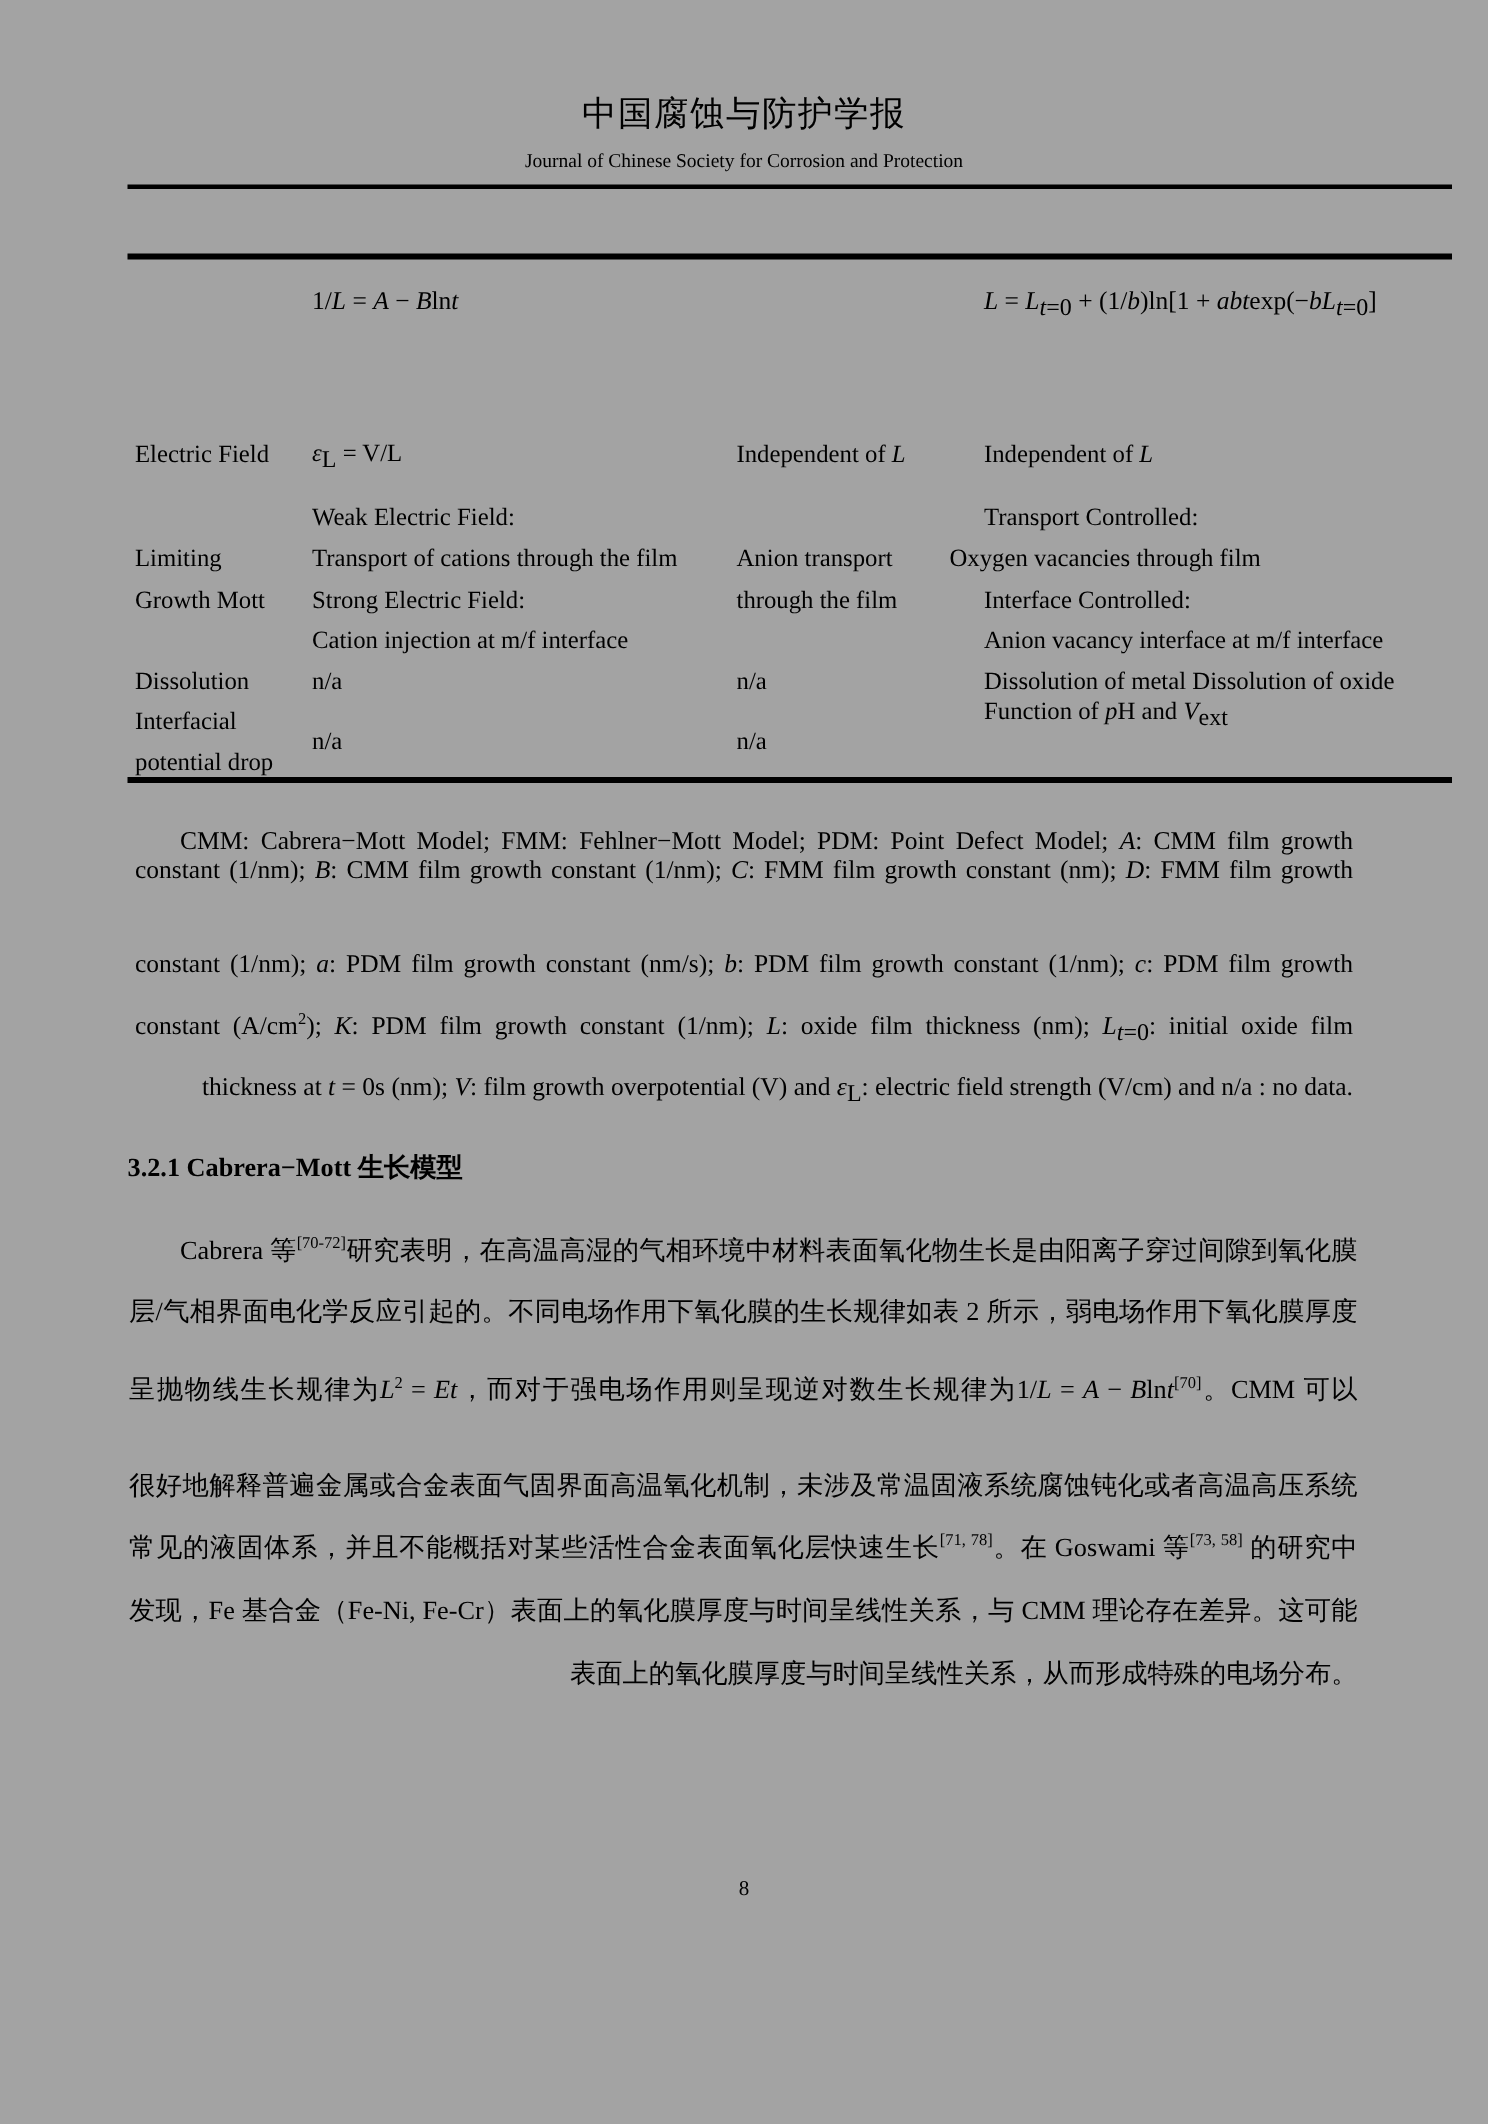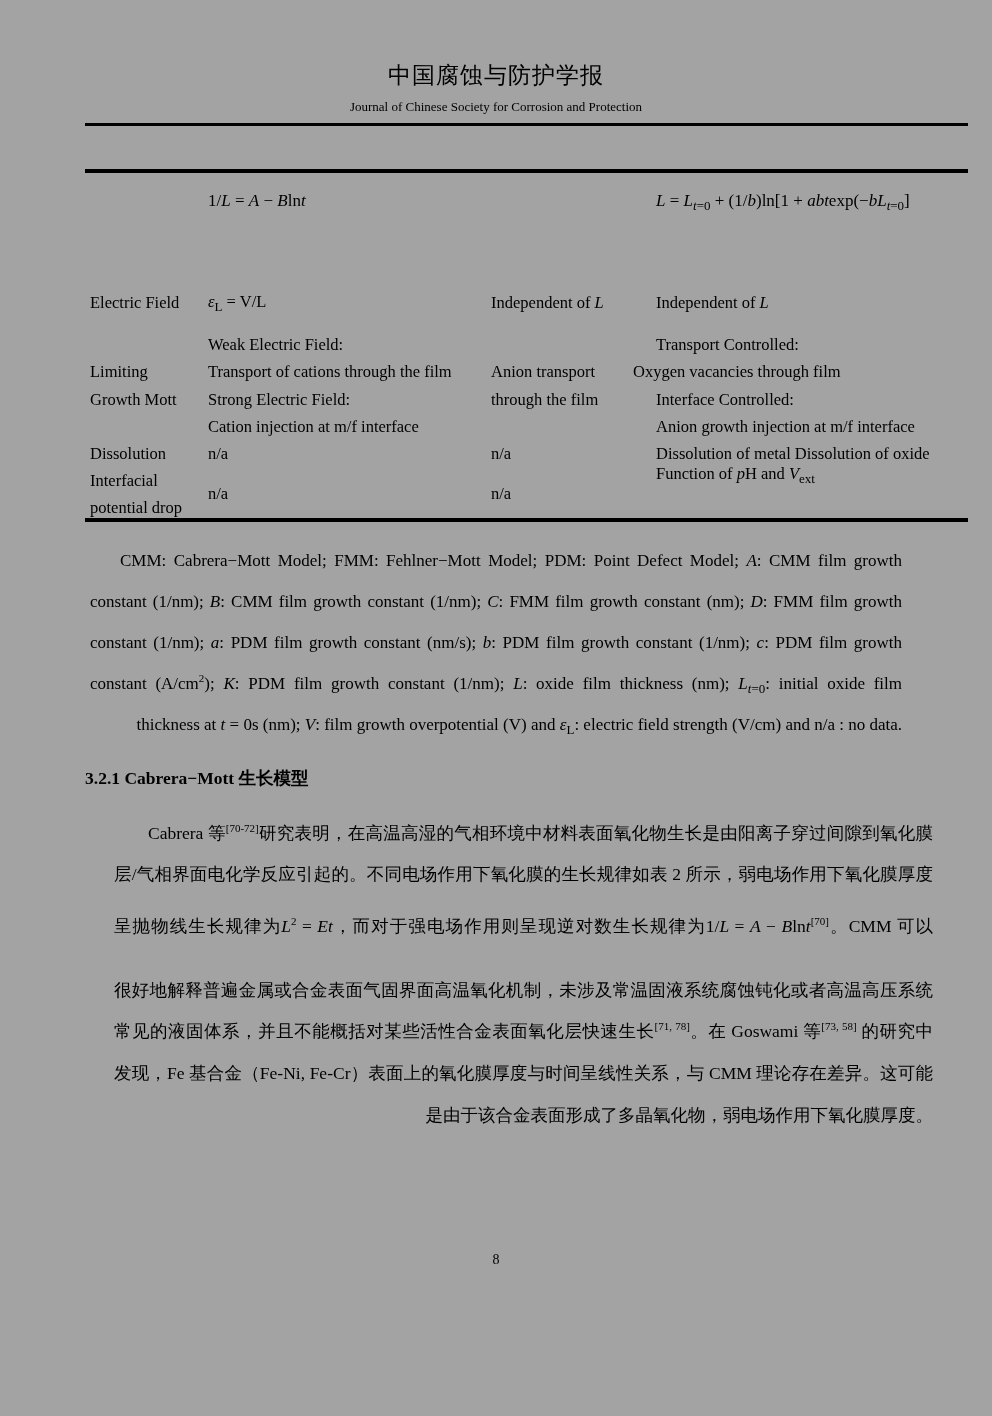--- a/index.html
+++ b/index.html
@@ -8,27 +8,27 @@
     font-family:Liberation Serif, serif;color:#000;overflow:hidden;
   }
   .abs{position:absolute;}
   .center{left:0;width:992px;text-align:center;}
   .rule{position:absolute;background:#000;}
   .cn-title{font-size:23px;letter-spacing:1px;}
   .en-title{font-size:13px;}
   .tcell{position:absolute;font-size:16.5px;white-space:nowrap;line-height:22px;}
   .eq{position:absolute;font-size:17px;white-space:nowrap;}
   .noteline{position:absolute;left:90px;width:812px;font-size:17px;line-height:24px;}
-  .bodyline{position:absolute;left:86px;width:819px;font-size:17.5px;line-height:27px;margin-left:28px;}
+  .bodyline{position:absolute;left:86px;width:819px;font-size:17.5px;line-height:27px;}
   .jline{text-align:justify;text-align-last:justify;}
   .pline{text-align:right;}
   .heading{position:absolute;font-weight:bold;font-size:17.5px;white-space:nowrap;}
   .pageno{font-size:14px;}
   sup{font-size:11px;line-height:0;}
-  sub{font-size:13px;line-height:0;margin-top:33px;}
+  sub{font-size:16px;line-height:0;margin-top:33px;}
 </style>
 </head>
 <body>
 
 <div id="page">
 
   <div class="abs center cn-title" style="top:60px">中国腐蚀与防护学报</div>
   <div class="abs center en-title" style="top:99px">Journal of Chinese Society for Corrosion and Protection</div>
   <div class="rule" style="left:85px;top:123px;width:883px;height:3px"></div>
 
@@ -46,46 +46,46 @@
   <div class="tcell" style="left:90px;top:389px">Growth Mott</div>
   <div class="tcell" style="left:208px;top:334px">Weak Electric Field:</div>
   <div class="tcell" style="left:208px;top:361px">Transport of cations through the film</div>
   <div class="tcell" style="left:208px;top:389px">Strong Electric Field:</div>
   <div class="tcell" style="left:208px;top:416px">Cation injection at m/f interface</div>
   <div class="tcell" style="left:491px;top:361px">Anion transport</div>
   <div class="tcell" style="left:491px;top:389px">through the film</div>
   <div class="tcell" style="left:656px;top:334px">Transport Controlled:</div>
   <div class="tcell" style="left:633px;top:361px">Oxygen vacancies through film</div>
   <div class="tcell" style="left:656px;top:389px">Interface Controlled:</div>
-  <div class="tcell" style="left:656px;top:416px">Anion growth injection at m/f interface</div>
+  <div class="tcell" style="left:656px;top:416px">Anion vacancy interface at m/f interface</div>
 
   <div class="tcell" style="left:90px;top:443px">Dissolution</div>
   <div class="tcell" style="left:208px;top:443px">n/a</div>
   <div class="tcell" style="left:491px;top:443px">n/a</div>
   <div class="tcell" style="left:656px;top:443px">Dissolution of metal Dissolution of oxide</div>
 
   <div class="tcell" style="left:90px;top:470px">Interfacial</div>
   <div class="tcell" style="left:90px;top:497px">potential drop</div>
   <div class="tcell" style="left:208px;top:483px">n/a</div>
   <div class="tcell" style="left:491px;top:483px">n/a</div>
   <div class="tcell" style="left:656px;top:463px">Function of <i>p</i>H and <i>V</i><sub>ext</sub></div>
 
   <div class="rule" style="left:85px;top:518px;width:883px;height:4px"></div>
 
   <div class="noteline jline" style="top:549px;text-indent:30px">CMM: Cabrera−Mott Model; FMM: Fehlner−Mott Model; PDM: Point Defect Model; <i>A</i>: CMM film growth</div>
-  <div class="noteline jline" style="top:590px">constant (1/nm); <i>B</i>: CMM film growth constant (1/nm); <i>C</i>: FMM film growth constant (nm); <i>D</i>: FMM film growth</div>
+  <div class="noteline jline" style="top:568px">constant (1/nm); <i>B</i>: CMM film growth constant (1/nm); <i>C</i>: FMM film growth constant (nm); <i>D</i>: FMM film growth</div>
   <div class="noteline jline" style="top:631px">constant (1/nm); <i>a</i>: PDM film growth constant (nm/s); <i>b</i>: PDM film growth constant (1/nm); <i>c</i>: PDM film growth</div>
   <div class="noteline jline" style="top:672px">constant (A/cm<sup>2</sup>); <i>K</i>: PDM film growth constant (1/nm); <i>L</i>: oxide film thickness (nm); <i>L</i><sub><i>t</i>=0</sub>: initial oxide film</div>
   <div class="noteline pline" style="top:713px">thickness at <i>t</i> = 0s (nm); <i>V</i>: film growth overpotential (V) and <i>ε</i><sub>L</sub>: electric field strength (V/cm) and n/a : no data.</div>
 
   <div class="heading" style="left:85px;top:766px">3.2.1 Cabrera−Mott 生长模型</div>
 
   <div class="bodyline jline" style="top:820px;text-indent:34px">Cabrera 等<sup>[70-72]</sup>研究表明，在高温高湿的气相环境中材料表面氧化物生长是由阳离子穿过间隙到氧化膜</div>
   <div class="bodyline jline" style="top:861px">层/气相界面电化学反应引起的。不同电场作用下氧化膜的生长规律如表 2 所示，弱电场作用下氧化膜厚度</div>
   <div class="bodyline jline" style="top:913px">呈抛物线生长规律为<i>L</i><sup>2</sup> = <i>Et</i>，而对于强电场作用则呈现逆对数生长规律为1/<i>L</i> = <i>A</i> − <i>B</i>ln<i>t</i><sup>[70]</sup>。CMM 可以</div>
   <div class="bodyline jline" style="top:977px">很好地解释普遍金属或合金表面气固界面高温氧化机制，未涉及常温固液系统腐蚀钝化或者高温高压系统</div>
   <div class="bodyline jline" style="top:1018px">常见的液固体系，并且不能概括对某些活性合金表面氧化层快速生长<sup>[71, 78]</sup>。在 Goswami 等<sup>[73, 58]</sup> 的研究中</div>
   <div class="bodyline jline" style="top:1060px">发现，Fe 基合金（Fe-Ni, Fe-Cr）表面上的氧化膜厚度与时间呈线性关系，与 CMM 理论存在差异。这可能</div>
-  <div class="bodyline pline" style="top:1102px">是由于该合金表面形成了多晶氧化物，弱电场作用下氧化膜厚度。</div>
+  <div class="bodyline pline" style="top:1102px">表面上的氧化膜厚度与时间呈线性关系，从而形成特殊的电场分布。</div>
 
   <div class="abs center pageno" style="top:1252px">8</div>
 
 </div>
 
 </body></html>

